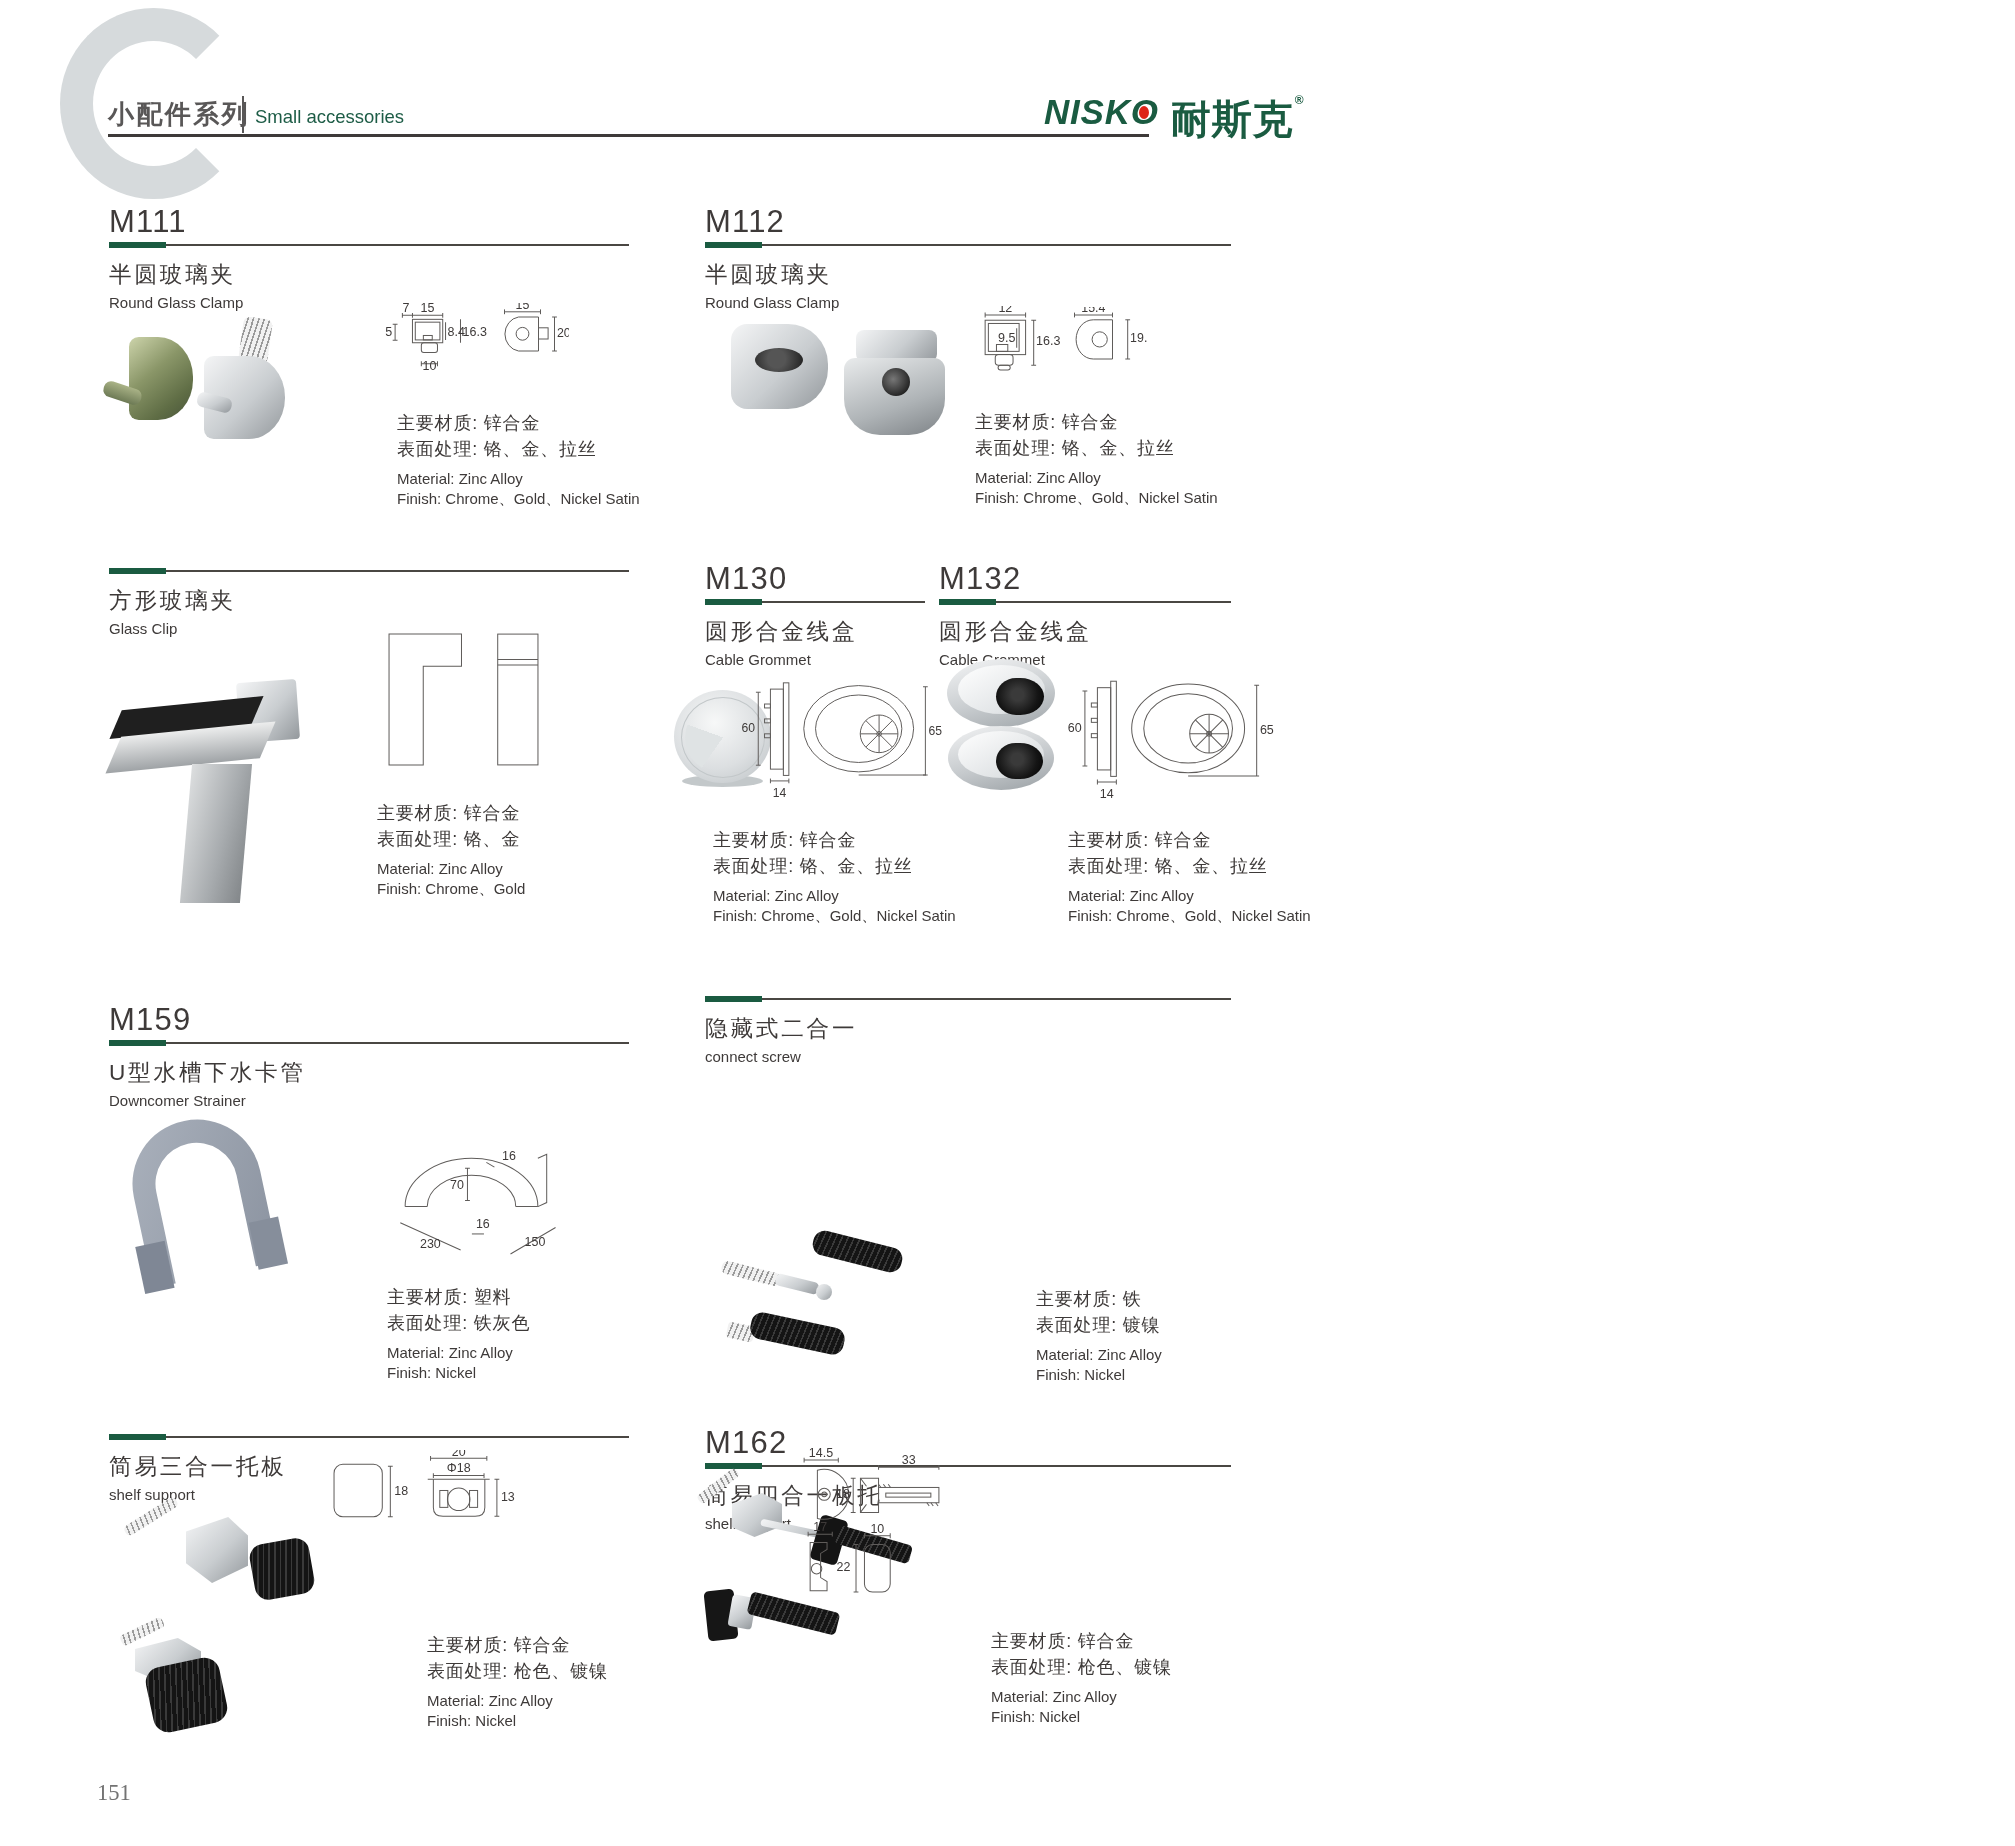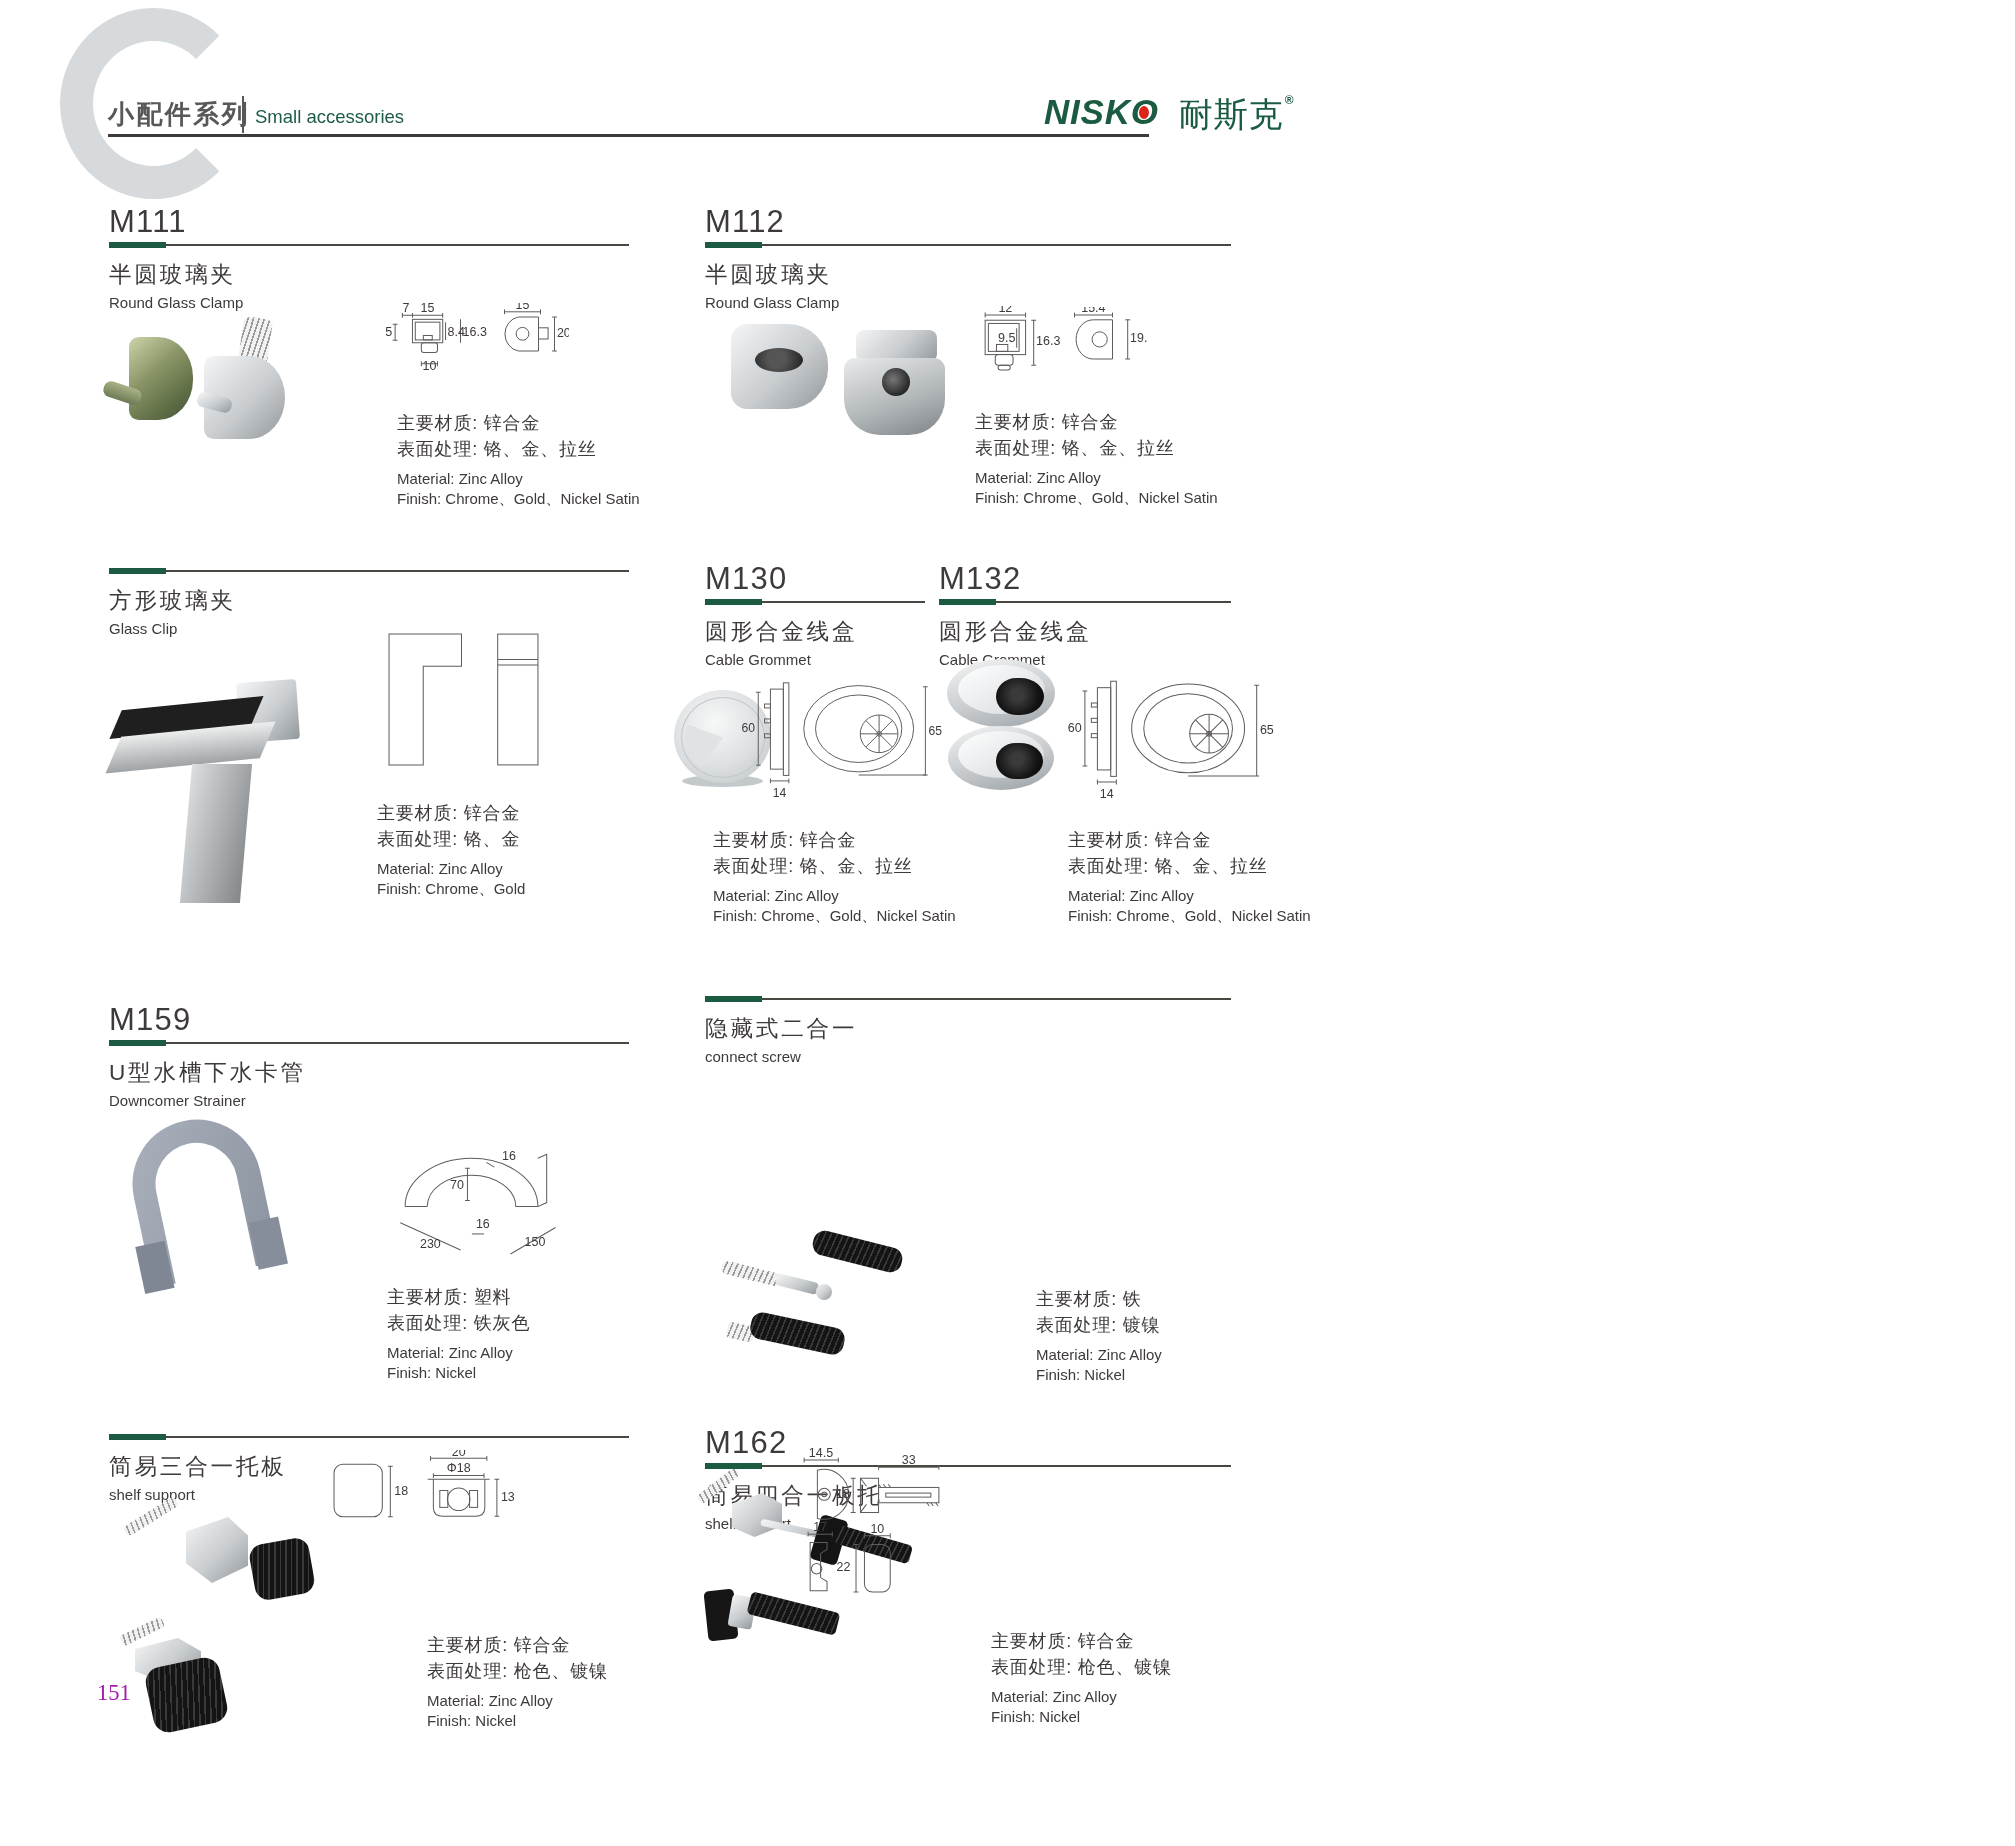--- a/index.html
+++ b/index.html
@@ -9,21 +9,21 @@
   
   .c-ring{position:absolute;left:60px;top:8px;width:121px;height:125px;
      border:33px solid #d6dadc;border-radius:50%;border-right-color:transparent;}
   .hdr-cn{position:absolute;left:108px;top:97px;font-size:26px;font-weight:bold;color:#595757;letter-spacing:2.4px;}
   .hdr-divider{position:absolute;left:242px;top:96px;width:1.6px;height:37px;background:#595757;}
   .hdr-en{position:absolute;left:255px;top:106px;font-size:18.5px;color:#1d5c46;}
   .hdr-rule{position:absolute;left:108px;top:134px;width:1041px;height:2.8px;background:#3e3a39;}
   .logo{position:absolute;left:1044px;top:92px;display:flex;align-items:flex-start;color:#1a5b41;}
   .logo .latin{position:relative;font-size:35px;font-weight:bold;letter-spacing:0.8px;font-style:italic;}
   .logo .latin::after{content:'';position:absolute;right:9.7px;top:13.7px;width:10.5px;height:13.7px;background:#dd2418;border-radius:50%;}
-  .logo .cjk{font-size:34px;font-weight:normal;margin-left:20px;letter-spacing:0.8px;}
+  .logo .cjk{font-size:40px;font-weight:bold;margin-left:12px;letter-spacing:0.8px;}
   .logo .reg{font-size:12px;font-weight:bold;margin-left:1.6px;margin-top:0.8px;}
 
   
   .block{position:absolute;}
   .code{font-size:31px;line-height:31px;color:#3e3a39;letter-spacing:1.2px;}
   .rule{display:flex;align-items:center;height:6.4px;margin-top:4.8px;}
   .rule .seg{width:57px;height:6px;background:#1a5b41;}
   .rule .line{flex:1;height:1.6px;background:#4a4743;}
   .name-cn{margin-top:10.5px;font-size:22.6px;font-weight:normal;letter-spacing:2.8px;}
   .name-en{margin-top:4px;font-size:15px;}
@@ -38,21 +38,21 @@
   svg.draw{position:absolute;}
   svg.draw *{stroke:#5f5c5a;stroke-width:2.5;fill:none;}
   svg.draw text{fill:#3e3a39;stroke:none;font-size:31px;font-family:"Liberation Sans",sans-serif;}
 
   
   .ph{position:absolute;}
   .ph div{position:absolute;}
   .silver{background:linear-gradient(135deg,#f4f5f6 0%,#c9cdd0 55%,#93989c 100%);}
   .ribbed{background:repeating-linear-gradient(100deg,#141414 0 4px,#3a3a3a 4px 5.6px);}
   .thread{background:repeating-linear-gradient(100deg,#f1f1f1 0 3.6px,#9a9a9a 3.6px 5.2px);}
-  .page-num{position:absolute;left:97px;top:1680px;font-family:"Liberation Serif",serif;font-size:22.6px;color:#a21caf;}
+  .page-num{position:absolute;left:97px;top:1780px;font-family:"Liberation Serif",serif;font-size:22.6px;color:#737373;}
 </style>
 </head>
 <body>
 
 <div id="page">
 
   <div class="c-ring"></div>
   <div class="hdr-cn">小配件系列</div>
   <div class="hdr-divider"></div>
   <div class="hdr-en">Small accessories</div>

